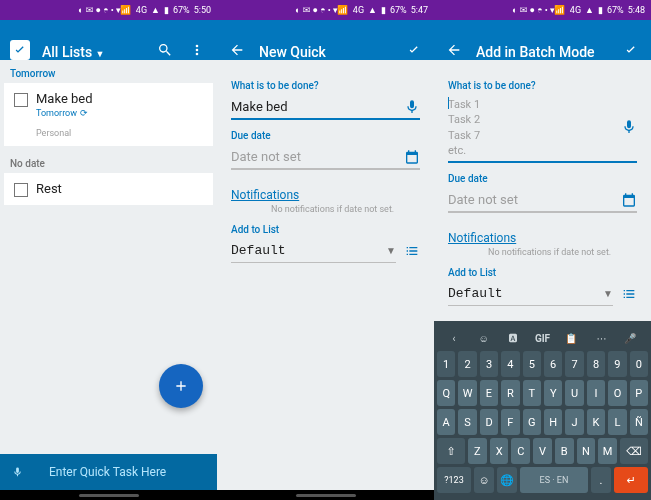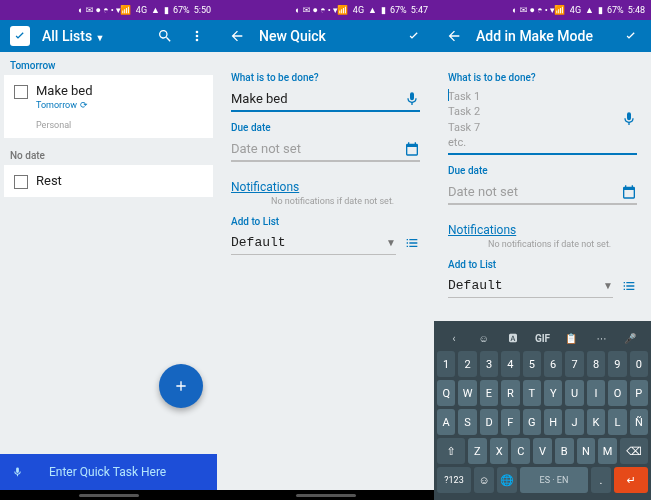--- a/index.html
+++ b/index.html
@@ -1,37 +1,37 @@
 <!DOCTYPE html>
 <html><head>
 <meta charset="utf-8">
 <style>
   * { box-sizing: border-box; margin: 0; padding: 0; font-family: Roboto, Arial, sans-serif; }
   body { display: flex; width: 651px; height: 500px; background: #000; }
   .screen { width: 217px; height: 500px; background: #eceff1; display: flex; flex-direction: column; overflow: hidden; position: relative; }
   .statusbar { height: 20px; background: #6a1b9a; display: flex; justify-content: flex-end; align-items: center; padding: 0 6px; color: #fff; font-size: 9px; gap: 4px; }
   .statusbar .icons { display: flex; gap: 3px; align-items: center; }
-  .appbar { height: 32px; background: #0277bd; display: flex; align-items: center; padding: 0 10px; color: #fff; gap: 12px; }
+  .appbar { height: 40px; background: #0277bd; display: flex; align-items: flex-end; padding: 0 10px; color: #fff; gap: 12px; }
   .appbar .title { font-size: 14px; font-weight: 500; flex: 1; }
   .appbar .icon-btn { width: 20px; height: 20px; display: flex; align-items: center; justify-content: center; cursor: pointer; }
   .appbar svg { fill: #fff; }
   .checklogo { width: 20px; height: 20px; background: #fff; border-radius: 3px; display: flex; align-items: center; justify-content: center; }
   .checklogo svg { fill: #0277bd; }
   .content { flex: 1; overflow-y: auto; position: relative; }
   .section-header { color: #0277bd; font-size: 10px; font-weight: 500; padding: 8px 10px 4px; }
   .section-header.gray { color: #757575; }
   .task-card { background: #fff; margin: 0 4px 4px; padding: 8px 10px; display: flex; align-items: flex-start; gap: 8px; }
   .task-check { width: 14px; height: 14px; border: 1.5px solid #757575; margin-top: 2px; flex-shrink: 0; }
   .task-body { flex: 1; }
   .task-title { font-size: 13px; color: #212121; }
   .task-sub { font-size: 9px; color: #0277bd; margin-top: 2px; display: flex; align-items: center; gap: 3px; }
   .task-sub2 { font-size: 9px; color: #9e9e9e; margin-top: 10px; }
   .fab { position: absolute; bottom: 46px; right: 14px; width: 44px; height: 44px; border-radius: 50%; background: #1565c0; display: flex; align-items: center; justify-content: center; box-shadow: 0 3px 6px rgba(0,0,0,0.3); }
   .fab svg { fill: #fff; }
-  .quickbar { height: 36px; background: #1d4ed8; display: flex; align-items: center; padding: 0 12px; gap: 26px; }
+  .quickbar { height: 36px; background: #0369a1; display: flex; align-items: center; padding: 0 12px; gap: 26px; }
   .quickbar input { flex: 1; background: transparent; border: none; color: #b3e5fc; font-size: 12px; outline: none; }
   .quickbar input::placeholder { color: #b3e5fc; }
   .navbar { height: 10px; background: #000; display: flex; justify-content: center; align-items: center; }
   .navbar .pill { width: 60px; height: 3px; background: #555; border-radius: 2px; }
   .form { padding: 10px 14px; }
   .form-label { font-size: 10px; color: #0277bd; font-weight: 500; margin: 10px 0 4px; }
   .form-input { width: 100%; border: none; border-bottom: 2px solid #0277bd; background: transparent; font-size: 13px; padding: 4px 20px 4px 0; color: #212121; outline: none; }
   .form-input.gray { border-bottom-color: #bdbdbd; color: #9e9e9e; }
   .form-input::placeholder { color: #9e9e9e; }
   .input-wrap { position: relative; }
@@ -192,21 +192,21 @@
       <span>▮</span>
     <span>67%</span>
     <span>5:48</span>
   </div>
   <div class="appbar">
     <span class="icon-btn">
       <svg viewBox="0 0 24 24">
           <path d="M20 11H7.8l5.6-5.6L12 4l-8 8 8 8 1.4-1.4L7.8 13H20z"></path>
         </svg>
     </span>
-    <span class="title">Add in Make Mode</span>
+    <span class="title">Add in Batch Mode</span>
     <span class="icon-btn">
       <svg viewBox="0 0 24 24">
           <path d="M9 16.2l-3.5-3.5 1.4-1.4L9 13.4l7.1-7.1 1.4 1.4z"></path>
         </svg>
     </span>
   </div>
   <div class="content form" style="padding-bottom:0">
     <div class="form-label">What is to be done?</div>
     <div class="input-wrap">
       <div class="multitext">

